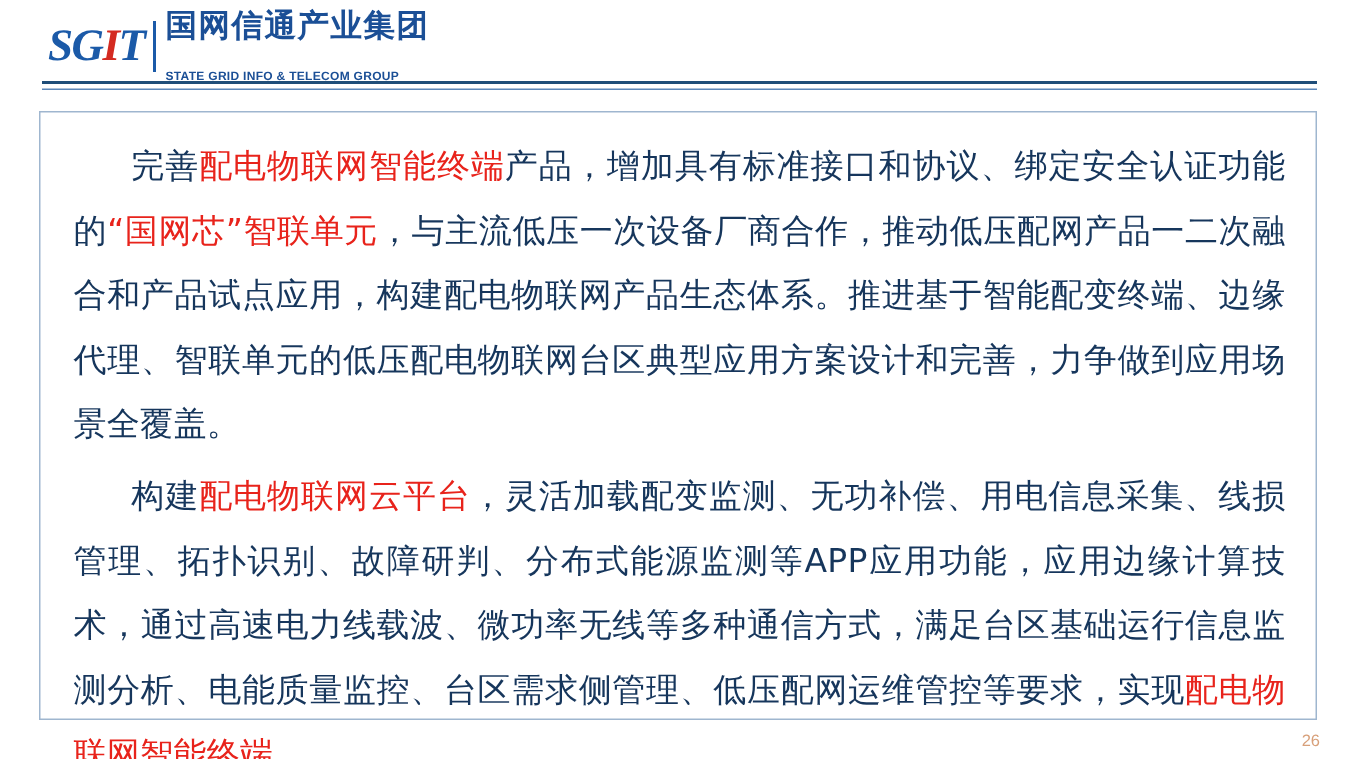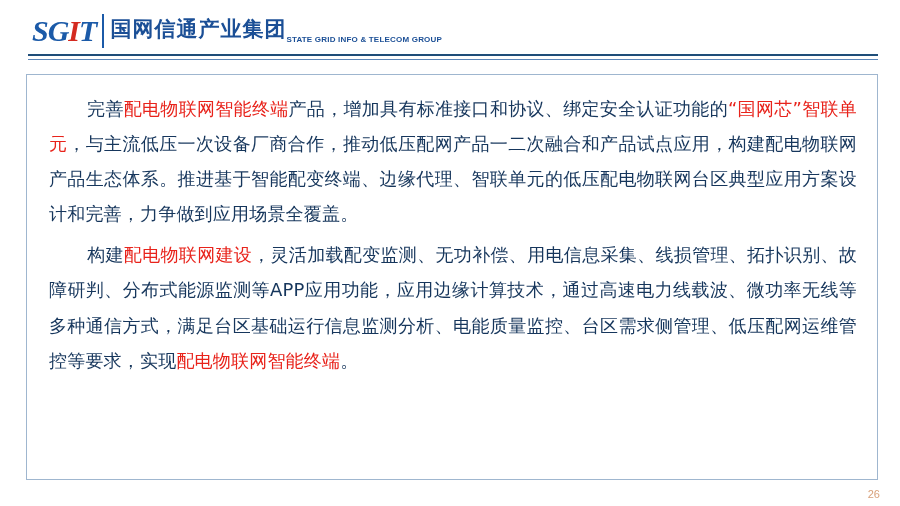--- a/index.html
+++ b/index.html
@@ -50,21 +50,21 @@
     color: #d42a20;
   }
   .logo-divider {
     width: 2px;
     height: 34px;
     background: #1b5aa8;
     margin: 0 6px;
   }
   .logo-text {
     display: flex;
-    flex-direction: row;
+    flex-direction: column;
     line-height: 1.05;
   }
   .logo-cn {
     font-size: 21px;
     font-weight: bold;
     color: #1b4f96;
     letter-spacing: 1px;
   }
   .logo-en {
     font-size: 8px;
@@ -100,21 +100,21 @@
     left: 26px;
     right: 22px;
     top: 74px;
     bottom: 26px;
     border: 1px solid #9fb6cf;
     box-sizing: border-box;
     padding: 16px 20px 10px 22px;
   }
   .para {
     font-family: "DejaVu Sans", "Liberation Sans", sans-serif;
-    font-size: 18px;
+    font-size: 22px;
     color: #16365c;
     line-height: 1.95;
     text-align: justify;
     margin: 0 0 4px 0;
     letter-spacing: 0.2px;
   }
   .para.second {
     margin-top: 6px;
   }
   .indent {
@@ -152,18 +152,18 @@
         <div class="logo-cn">国网信通产业集团</div>
         <div class="logo-en">STATE GRID INFO &amp; TELECOM GROUP</div>
       </div>
     </div>
     <div class="header-rule"></div>
     <div class="header-rule thin"></div>
   </div>
 
   <div class="content-box">
     <p class="para"><span class="indent"></span><span id="p1"><span>完善</span><span class="hl">配电物联网智能终端</span><span>产品，增加具有标准接口和协议、绑定安全认证功能的</span><span class="hl">“国网芯”智联单元</span><span>，与主流低压一次设备厂商合作，推动低压配网产品一二次融合和产品试点应用，构建配电物联网产品生态体系。推进基于智能配变终端、边缘代理、智联单元的低压配电物联网台区典型应用方案设计和完善，力争做到应用场景全覆盖。</span></span></p>
-    <p class="para second"><span class="indent"></span><span id="p2"><span>构建</span><span class="hl">配电物联网建设</span><span>，灵活加载配变监测、无功补偿、用电信息采集、线损管理、拓扑识别、故障研判、分布式能源监测等APP应用功能，应用边缘计算技术，通过高速电力线载波、微功率无线等多种通信方式，满足台区基础运行信息监测分析、电能质量监控、台区需求侧管理、低压配网运维管控等要求，实现</span><span class="hl">配电物联网智能终端</span><span>。</span></span></p>
+    <p class="para second"><span class="indent"></span><span id="p2"><span>构建</span><span class="hl">配电物联网云平台</span><span>，灵活加载配变监测、无功补偿、用电信息采集、线损管理、拓扑识别、故障研判、分布式能源监测等APP应用功能，应用边缘计算技术，通过高速电力线载波、微功率无线等多种通信方式，满足台区基础运行信息监测分析、电能质量监控、台区需求侧管理、低压配网运维管控等要求，实现</span><span class="hl">配电物联网智能终端</span><span>。</span></span></p>
   </div>
 
   <div class="page-num">26</div>
 
 </div>
 
 </body></html>

